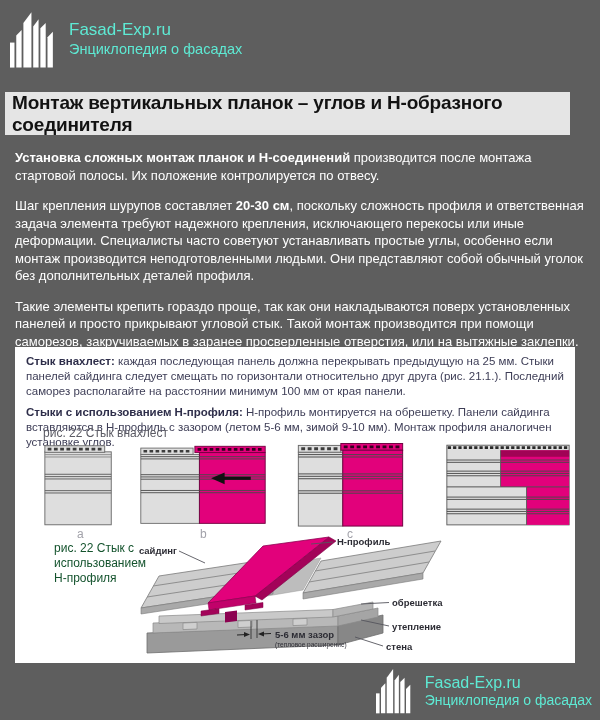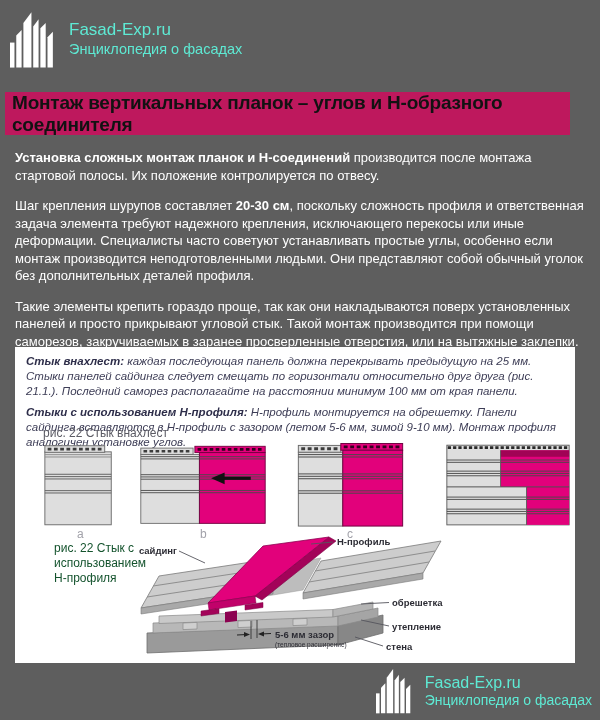--- a/index.html
+++ b/index.html
@@ -10,33 +10,33 @@
     font-family:"Liberation Sans", sans-serif;
   }
   .header { position:absolute; left:0; top:0; width:600px; height:85px; background:#5e5e5e; }
   .logo { position:absolute; left:10px; top:10px; display:flex; align-items:center; gap:9px; }
   .logo-icon { width:50px; height:58px; }
   .logo-title { color:#5eead4; font-size:17px; line-height:20px; }
   .logo-sub { color:#5eead4; font-size:14.5px; line-height:18px; }
 
   .title-bar {
     position:absolute; left:5px; top:92px; width:565px; height:43px;
-    background:#be185d; display:flex; align-items:center;
+    background:#e5e5e5; display:flex; align-items:center;
   }
   .title-bar h1 { font-size:19px; font-weight:bold; color:#121212; padding-left:7px; letter-spacing:-0.2px; }
 
   .intro { position:absolute; left:15px; top:149px; width:570px; }
   .intro p { color:#ffffff; font-size:13px; line-height:17.5px; margin-bottom:13px; }
   .intro b { font-weight:bold; }
 
   .info-box {
     position:absolute; left:15px; top:347px; width:560px; height:316px;
     background:#ffffff;
   }
-  .box-par { position:absolute; left:11px; width:538px; color:#3d3d56; font-size:11.5px; line-height:15px;font-style:italic; }
+  .box-par { position:absolute; left:11px; width:538px; color:#3d3d56; font-size:11.5px; line-height:15px; }
   .box-par b { color:#2e2e4a; }
   .bp1 { top:7px; }
   .bp2 { top:58px; }
   .fig-cap { position:absolute; font-size:12px; color:#5b5b64; }
   .cap-left { left:28px; top:79px; }
   .cap-right { right:6px; top:79px; }
   .panel { position:absolute; top:96px; }
   .pa { left:28px; } .pb { left:124px; } .pc { left:273px; } .p221 { left:430px; top:95px; }
   .p-label { position:absolute; top:180px; font-size:12px; color:#a2a2aa; }
   .pl-a { left:62px; } .pl-b { left:185px; } .pl-c { left:332px; }

